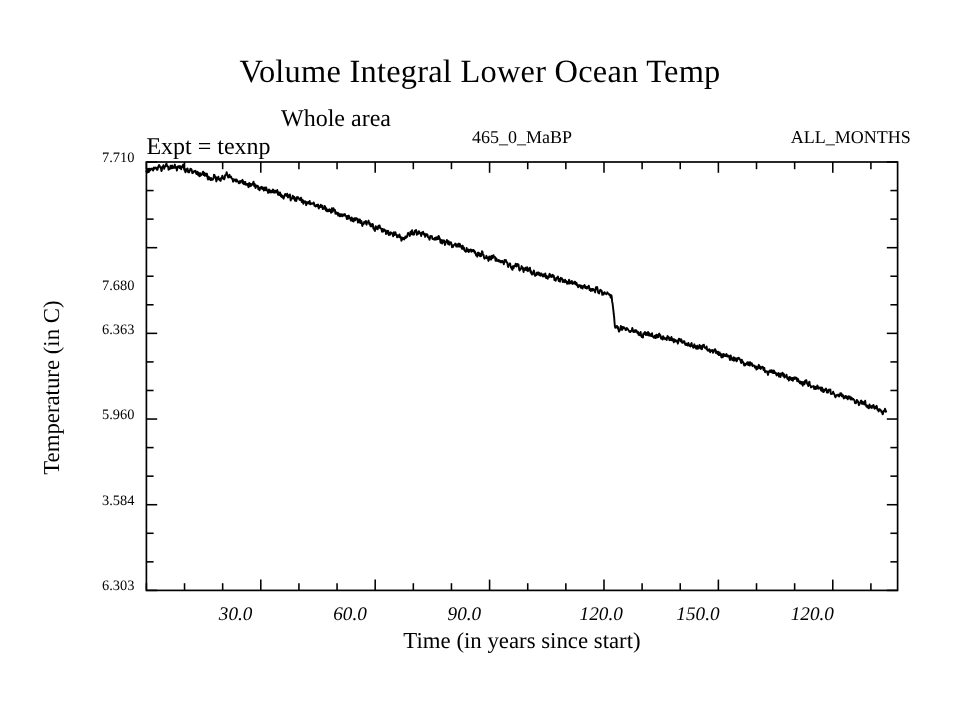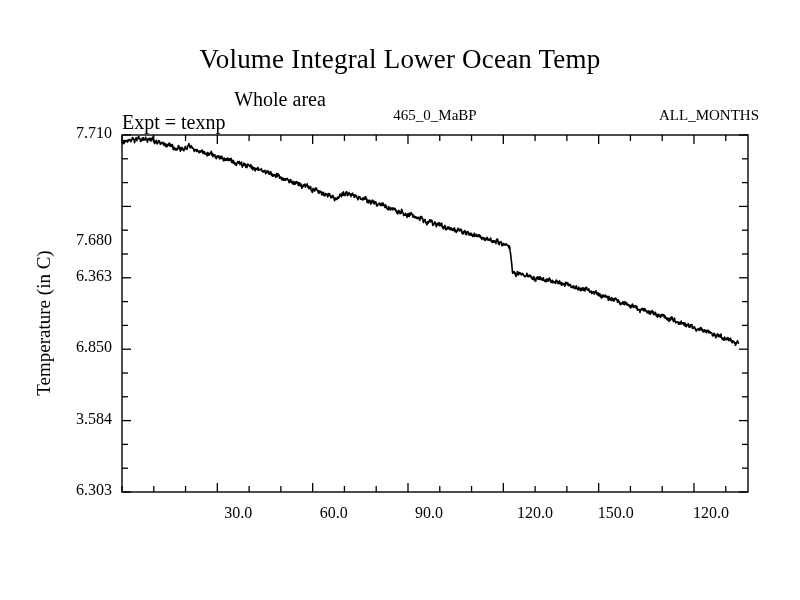--- a/index.html
+++ b/index.html
@@ -56,34 +56,35 @@
     text-align: center;
     font-size: 19px;
     transform: rotate(-90deg);
     transform-origin: center center;
   }
   .ytick-label {
     position: absolute;
     right: 0;
     width: 60px;
     text-align: right;
+    font-size: 12px;
+    white-space: pre;
+  }
+  #ytick-labels {
+    position: absolute;
+    left: 50px; top: 0; width: 62px; height: 600px;
+  }
+  .xtick-label {
+    position: absolute;
+    width: 70px;
+    margin-left: -35px;
+    text-align: left;
     font-size: 16px;
     white-space: pre;
-  }
-  #ytick-labels {
-    position: absolute;
-    left: 50px; top: 0; width: 62px; height: 600px;
-  }
-  .xtick-label {
-    position: absolute;
-    width: 70px;
-    margin-left: -35px;
-    text-align: right;
-    font-size: 16px;
-    white-space: pre;
+    font-style: italic;
   }
   #xtick-labels {
     position: absolute;
     left: 0; top: 0; width: 800px; height: 600px;
   }
   #plot-svg {
     position: absolute;
     left: 0; top: 0;
   }
 </style>
@@ -177,29 +178,30 @@
         <line x1="693.979695431472" y1="135" x2="693.979695431472" y2="144" stroke="#000" stroke-width="1.3"></line>
         <line x1="725.756345177665" y1="492" x2="725.756345177665" y2="486" stroke="#000" stroke-width="1.3"></line>
         <line x1="725.756345177665" y1="135" x2="725.756345177665" y2="141" stroke="#000" stroke-width="1.3"></line>
         <path d="M122.00 142.73 L122.33 141.97 L122.66 143.24 L122.99 143.76 L123.32 140.57 L123.65 141.64 L123.98 143.38 L124.31 142.83 L124.64 140.64 L124.97 141.82 L125.29 141.90 L125.62 141.22 L125.95 140.59 L126.28 140.53 L126.61 140.48 L126.94 141.21 L127.27 141.36 L127.60 142.09 L127.93 140.31 L128.26 139.52 L128.59 140.73 L128.92 140.75 L129.25 140.11 L129.58 139.95 L129.91 139.58 L130.24 140.17 L130.57 140.24 L130.90 141.58 L131.23 141.37 L131.55 140.28 L131.88 138.77 L132.21 138.45 L132.54 137.51 L132.87 138.00 L133.20 138.52 L133.53 139.49 L133.86 139.30 L134.19 140.60 L134.52 142.62 L134.85 141.87 L135.18 139.04 L135.51 139.54 L135.84 139.22 L136.17 137.60 L136.50 138.12 L136.83 140.73 L137.16 139.03 L137.49 138.87 L137.81 138.87 L138.14 138.50 L138.47 136.55 L138.80 136.45 L139.13 137.51 L139.46 138.45 L139.79 138.77 L140.12 138.77 L140.45 141.41 L140.78 140.31 L141.11 140.93 L141.44 139.97 L141.77 140.54 L142.10 138.03 L142.43 138.95 L142.76 140.29 L143.09 139.27 L143.42 137.90 L143.75 139.25 L144.07 140.04 L144.40 139.32 L144.73 139.71 L145.06 139.87 L145.39 137.93 L145.72 137.12 L146.05 139.80 L146.38 139.15 L146.71 139.22 L147.04 139.44 L147.37 142.17 L147.70 140.86 L148.03 138.71 L148.36 139.54 L148.69 139.39 L149.02 138.43 L149.35 138.33 L149.68 140.01 L150.01 139.03 L150.33 138.46 L150.66 139.10 L150.99 141.11 L151.32 138.92 L151.65 139.53 L151.98 139.09 L152.31 138.09 L152.64 137.07 L152.97 138.52 L153.30 140.30 L153.63 141.63 L153.96 140.67 L154.29 142.95 L154.62 143.61 L154.95 142.49 L155.28 141.03 L155.61 140.81 L155.94 142.02 L156.27 140.40 L156.59 142.89 L156.92 143.61 L157.25 142.17 L157.58 143.62 L157.91 142.62 L158.24 142.44 L158.57 140.70 L158.90 140.65 L159.23 141.36 L159.56 141.10 L159.89 142.25 L160.22 144.17 L160.55 144.30 L160.88 143.75 L161.21 143.39 L161.54 142.80 L161.87 143.07 L162.20 142.47 L162.53 142.50 L162.85 142.24 L163.18 143.52 L163.51 144.84 L163.84 145.09 L164.17 143.69 L164.50 143.12 L164.83 145.23 L165.16 145.88 L165.49 143.95 L165.82 144.87 L166.15 146.92 L166.48 145.28 L166.81 144.33 L167.14 146.44 L167.47 146.02 L167.80 145.32 L168.13 145.48 L168.46 145.03 L168.79 144.04 L169.11 143.08 L169.44 143.27 L169.77 145.89 L170.10 144.64 L170.43 144.07 L170.76 146.51 L171.09 145.89 L171.42 144.92 L171.75 145.10 L172.08 146.59 L172.41 144.65 L172.74 145.93 L173.07 148.89 L173.40 149.54 L173.73 148.12 L174.06 147.35 L174.39 149.46 L174.72 148.97 L175.05 148.43 L175.37 149.26 L175.70 150.01 L176.03 148.40 L176.36 149.81 L176.69 149.85 L177.02 149.88 L177.35 149.60 L177.68 148.84 L178.01 148.24 L178.34 145.60 L178.67 145.68 L179.00 146.83 L179.33 148.23 L179.66 147.14 L179.99 149.82 L180.32 151.18 L180.65 149.26 L180.98 148.03 L181.31 149.64 L181.63 148.51 L181.96 147.27 L182.29 148.80 L182.62 149.63 L182.95 149.86 L183.28 149.11 L183.61 150.63 L183.94 150.72 L184.27 148.32 L184.60 148.56 L184.93 147.57 L185.26 146.40 L185.59 147.05 L185.92 148.97 L186.25 148.61 L186.58 148.74 L186.91 149.45 L187.24 148.33 L187.57 146.08 L187.89 145.80 L188.22 145.53 L188.55 145.06 L188.88 143.59 L189.21 144.89 L189.54 146.29 L189.87 147.34 L190.20 147.91 L190.53 147.67 L190.86 147.30 L191.19 145.60 L191.52 147.07 L191.85 147.78 L192.18 147.60 L192.51 147.09 L192.84 148.04 L193.17 148.73 L193.50 149.07 L193.83 149.24 L194.15 151.41 L194.48 150.04 L194.81 149.42 L195.14 150.54 L195.47 150.12 L195.80 149.70 L196.13 149.58 L196.46 151.07 L196.79 151.38 L197.12 149.50 L197.45 150.20 L197.78 150.88 L198.11 151.11 L198.44 151.33 L198.77 152.13 L199.10 152.80 L199.43 151.09 L199.76 151.01 L200.09 152.29 L200.41 152.14 L200.74 150.73 L201.07 150.90 L201.40 151.25 L201.73 150.70 L202.06 149.88 L202.39 152.74 L202.72 151.56 L203.05 151.29 L203.38 153.54 L203.71 152.71 L204.04 152.70 L204.37 151.66 L204.70 153.94 L205.03 153.70 L205.36 153.38 L205.69 153.95 L206.02 154.22 L206.35 153.26 L206.67 154.34 L207.00 155.96 L207.33 154.85 L207.66 152.43 L207.99 153.16 L208.32 155.19 L208.65 153.80 L208.98 153.22 L209.31 154.88 L209.64 153.54 L209.97 153.62 L210.30 153.92 L210.63 153.57 L210.96 151.99 L211.29 151.40 L211.62 154.10 L211.95 155.28 L212.28 153.30 L212.61 154.63 L212.93 156.71 L213.26 156.04 L213.59 154.66 L213.92 154.60 L214.25 154.70 L214.58 155.01 L214.91 154.89 L215.24 157.57 L215.57 155.93 L215.90 156.50 L216.23 158.59 L216.56 157.93 L216.89 156.92 L217.22 156.14 L217.55 156.70 L217.88 156.30 L218.21 155.65 L218.54 157.51 L218.87 157.52 L219.19 157.73 L219.52 156.43 L219.85 158.87 L220.18 156.74 L220.51 156.36 L220.84 156.95 L221.17 158.47 L221.50 156.21 L221.83 156.25 L222.16 157.53 L222.49 158.84 L222.82 159.03 L223.15 159.31 L223.48 160.76 L223.81 158.68 L224.14 157.91 L224.47 159.75 L224.80 160.29 L225.13 159.58 L225.45 158.82 L225.78 160.37 L226.11 159.59 L226.44 158.91 L226.77 160.21 L227.10 159.76 L227.43 157.92 L227.76 158.72 L228.09 160.42 L228.42 158.76 L228.75 159.32 L229.08 160.56 L229.41 160.26 L229.74 158.88 L230.07 159.67 L230.40 160.22 L230.73 160.47 L231.06 158.39 L231.39 160.71 L231.71 162.38 L232.04 161.90 L232.37 160.27 L232.70 162.59 L233.03 162.45 L233.36 160.46 L233.69 161.85 L234.02 163.61 L234.35 162.10 L234.68 162.57 L235.01 164.35 L235.34 163.33 L235.67 163.92 L236.00 164.88 L236.33 165.54 L236.66 164.56 L236.99 163.01 L237.32 162.57 L237.65 161.61 L237.97 162.37 L238.30 162.42 L238.63 163.26 L238.96 162.11 L239.29 161.36 L239.62 163.19 L239.95 164.63 L240.28 164.13 L240.61 162.73 L240.94 163.77 L241.27 163.63 L241.60 162.11 L241.93 165.29 L242.26 167.10 L242.59 165.17 L242.92 165.70 L243.25 165.28 L243.58 165.05 L243.91 163.05 L244.23 164.75 L244.56 165.40 L244.89 163.96 L245.22 164.05 L245.55 166.01 L245.88 167.41 L246.21 165.20 L246.54 167.02 L246.87 167.48 L247.20 166.51 L247.53 164.15 L247.86 165.25 L248.19 164.93 L248.52 164.37 L248.85 165.26 L249.18 165.47 L249.51 166.27 L249.84 165.96 L250.17 166.70 L250.49 165.68 L250.82 164.68 L251.15 166.27 L251.48 168.36 L251.81 166.99 L252.14 166.46 L252.47 167.98 L252.80 169.87 L253.13 167.42 L253.46 168.59 L253.79 168.70 L254.12 168.82 L254.45 167.76 L254.78 168.28 L255.11 170.97 L255.44 169.72 L255.77 168.56 L256.10 169.57 L256.43 169.07 L256.75 168.38 L257.08 168.42 L257.41 169.62 L257.74 169.03 L258.07 167.43 L258.40 170.10 L258.73 170.27 L259.06 169.82 L259.39 169.35 L259.72 169.69 L260.05 169.89 L260.38 169.66 L260.71 169.37 L261.04 169.57 L261.37 168.67 L261.70 169.57 L262.03 171.45 L262.36 171.38 L262.69 171.76 L263.01 172.05 L263.34 171.91 L263.67 170.73 L264.00 171.33 L264.33 171.70 L264.66 170.72 L264.99 170.34 L265.32 172.73 L265.65 173.73 L265.98 172.34 L266.31 171.91 L266.64 172.69 L266.97 171.55 L267.30 170.64 L267.63 171.23 L267.96 172.50 L268.29 172.53 L268.62 171.44 L268.95 174.27 L269.27 173.12 L269.60 173.42 L269.93 173.00 L270.26 173.87 L270.59 171.61 L270.92 172.23 L271.25 173.73 L271.58 175.46 L271.91 173.60 L272.24 175.81 L272.57 176.17 L272.90 175.13 L273.23 174.78 L273.56 175.53 L273.89 176.01 L274.22 174.66 L274.55 174.47 L274.88 175.78 L275.21 174.92 L275.53 175.31 L275.86 177.37 L276.19 176.24 L276.52 173.45 L276.85 174.67 L277.18 176.54 L277.51 174.72 L277.84 173.50 L278.17 174.47 L278.50 175.53 L278.83 174.76 L279.16 175.04 L279.49 178.08 L279.82 177.74 L280.15 177.16 L280.48 176.99 L280.81 178.33 L281.14 178.09 L281.47 177.24 L281.79 179.66 L282.12 178.80 L282.45 178.10 L282.78 179.62 L283.11 180.15 L283.44 178.72 L283.77 178.46 L284.10 180.23 L284.43 179.31 L284.76 178.50 L285.09 179.76 L285.42 180.22 L285.75 179.31 L286.08 178.71 L286.41 179.08 L286.74 179.68 L287.07 178.96 L287.40 178.35 L287.73 179.73 L288.05 179.80 L288.38 179.94 L288.71 181.10 L289.04 182.58 L289.37 180.04 L289.70 180.69 L290.03 182.34 L290.36 180.44 L290.69 179.65 L291.02 180.89 L291.35 181.31 L291.68 182.09 L292.01 182.22 L292.34 183.74 L292.67 182.91 L293.00 181.30 L293.33 182.80 L293.66 184.16 L293.99 182.34 L294.31 183.28 L294.64 184.54 L294.97 183.43 L295.30 181.75 L295.63 182.62 L295.96 183.61 L296.29 182.10 L296.62 181.62 L296.95 182.84 L297.28 182.06 L297.61 182.24 L297.94 182.75 L298.27 185.53 L298.60 183.68 L298.93 182.83 L299.26 184.29 L299.59 185.44 L299.92 182.98 L300.25 183.93 L300.57 185.90 L300.90 185.52 L301.23 184.22 L301.56 186.23 L301.89 188.30 L302.22 186.74 L302.55 187.06 L302.88 186.09 L303.21 186.45 L303.54 184.85 L303.87 185.42 L304.20 185.52 L304.53 184.82 L304.86 184.10 L305.19 186.82 L305.52 187.23 L305.85 185.37 L306.18 185.57 L306.51 185.36 L306.83 184.88 L307.16 183.81 L307.49 185.53 L307.82 186.96 L308.15 185.68 L308.48 187.47 L308.81 188.61 L309.14 187.02 L309.47 186.95 L309.80 188.55 L310.13 188.18 L310.46 186.61 L310.79 187.05 L311.12 190.35 L311.45 190.79 L311.78 190.26 L312.11 192.03 L312.44 192.49 L312.77 189.80 L313.09 188.43 L313.42 190.40 L313.75 189.66 L314.08 189.41 L314.41 191.01 L314.74 191.05 L315.07 189.49 L315.40 188.13 L315.73 188.50 L316.06 189.50 L316.39 187.95 L316.72 189.98 L317.05 189.97 L317.38 190.22 L317.71 190.79 L318.04 191.70 L318.37 193.11 L318.70 190.73 L319.03 191.76 L319.35 193.01 L319.68 191.42 L320.01 190.98 L320.34 192.25 L320.67 191.92 L321.00 192.07 L321.33 191.86 L321.66 195.03 L321.99 193.91 L322.32 192.62 L322.65 194.46 L322.98 194.05 L323.31 192.25 L323.64 192.79 L323.97 195.80 L324.30 194.31 L324.63 194.21 L324.96 195.62 L325.29 195.33 L325.61 193.62 L325.94 194.43 L326.27 193.99 L326.60 194.35 L326.93 194.34 L327.26 195.46 L327.59 196.92 L327.92 194.52 L328.25 193.47 L328.58 194.58 L328.91 195.83 L329.24 194.26 L329.57 193.64 L329.90 195.11 L330.23 195.41 L330.56 195.76 L330.89 197.80 L331.22 197.42 L331.55 196.18 L331.87 197.14 L332.20 197.37 L332.53 197.43 L332.86 195.30 L333.19 197.76 L333.52 196.75 L333.85 197.50 L334.18 198.60 L334.51 200.74 L334.84 199.13 L335.17 198.10 L335.50 198.01 L335.83 199.31 L336.16 198.27 L336.49 198.44 L336.82 199.50 L337.15 198.26 L337.48 198.15 L337.81 197.08 L338.13 198.40 L338.46 197.69 L338.79 197.12 L339.12 197.53 L339.45 196.36 L339.78 194.72 L340.11 194.06 L340.44 195.11 L340.77 194.61 L341.10 195.51 L341.43 196.77 L341.76 195.18 L342.09 193.08 L342.42 193.44 L342.75 195.16 L343.08 192.99 L343.41 191.86 L343.74 194.60 L344.07 195.48 L344.39 194.09 L344.72 194.62 L345.05 195.54 L345.38 193.61 L345.71 192.33 L346.04 192.35 L346.37 193.17 L346.70 191.67 L347.03 192.82 L347.36 195.64 L347.69 194.74 L348.02 194.05 L348.35 194.93 L348.68 194.69 L349.01 192.58 L349.34 192.96 L349.67 194.37 L350.00 193.96 L350.33 194.66 L350.65 195.05 L350.98 196.68 L351.31 194.90 L351.64 193.78 L351.97 194.34 L352.30 193.81 L352.63 193.19 L352.96 195.30 L353.29 195.37 L353.62 195.82 L353.95 194.79 L354.28 197.43 L354.61 195.89 L354.94 196.26 L355.27 195.10 L355.60 195.32 L355.93 196.19 L356.26 195.46 L356.59 197.68 L356.91 197.80 L357.24 198.04 L357.57 198.34 L357.90 199.83 L358.23 198.73 L358.56 196.62 L358.89 196.93 L359.22 196.76 L359.55 196.93 L359.88 196.71 L360.21 198.83 L360.54 199.01 L360.87 199.25 L361.20 199.38 L361.53 199.54 L361.86 198.99 L362.19 198.33 L362.52 199.83 L362.85 199.37 L363.17 197.99 L363.50 198.78 L363.83 199.57 L364.16 197.62 L364.49 197.96 L364.82 199.25 L365.15 198.31 L365.48 196.64 L365.81 196.98 L366.14 199.01 L366.47 198.53 L366.80 200.13 L367.13 202.36 L367.46 202.40 L367.79 200.02 L368.12 200.38 L368.45 202.88 L368.78 202.28 L369.11 200.22 L369.43 200.80 L369.76 201.43 L370.09 200.39 L370.42 201.61 L370.75 204.16 L371.08 203.65 L371.41 201.34 L371.74 201.26 L372.07 201.72 L372.40 200.01 L372.73 200.67 L373.06 202.23 L373.39 203.28 L373.72 201.06 L374.05 201.33 L374.38 203.95 L374.71 202.92 L375.04 202.65 L375.37 202.69 L375.69 201.83 L376.02 202.56 L376.35 204.11 L376.68 206.01 L377.01 204.41 L377.34 204.67 L377.67 205.67 L378.00 204.36 L378.33 204.26 L378.66 203.98 L378.99 203.97 L379.32 202.99 L379.65 203.13 L379.98 204.66 L380.31 205.51 L380.64 203.96 L380.97 204.32 L381.30 205.43 L381.63 203.86 L381.95 203.06 L382.28 204.97 L382.61 205.52 L382.94 203.13 L383.27 203.31 L383.60 204.53 L383.93 205.12 L384.26 205.91 L384.59 206.16 L384.92 207.39 L385.25 204.69 L385.58 204.77 L385.91 207.40 L386.24 206.24 L386.57 206.22 L386.90 208.53 L387.23 208.76 L387.56 209.26 L387.89 209.40 L388.21 209.87 L388.54 208.60 L388.87 206.68 L389.20 208.54 L389.53 209.12 L389.86 208.21 L390.19 207.88 L390.52 210.07 L390.85 209.67 L391.18 208.26 L391.51 208.70 L391.84 208.30 L392.17 207.82 L392.50 207.95 L392.83 209.85 L393.16 209.15 L393.49 208.64 L393.82 208.38 L394.15 209.27 L394.47 208.33 L394.80 209.00 L395.13 208.68 L395.46 210.66 L395.79 209.74 L396.12 210.49 L396.45 211.67 L396.78 212.83 L397.11 212.66 L397.44 212.89 L397.77 213.92 L398.10 210.88 L398.43 210.38 L398.76 211.22 L399.09 212.53 L399.42 210.92 L399.75 211.86 L400.08 213.66 L400.41 213.25 L400.73 211.53 L401.06 213.26 L401.39 211.90 L401.72 209.35 L402.05 209.88 L402.38 211.44 L402.71 212.34 L403.04 212.59 L403.37 214.70 L403.70 215.55 L404.03 214.89 L404.36 215.16 L404.69 214.82 L405.02 214.61 L405.35 213.19 L405.68 215.21 L406.01 214.31 L406.34 214.79 L406.67 215.36 L406.99 217.44 L407.32 215.14 L407.65 213.81 L407.98 216.21 L408.31 216.12 L408.64 213.65 L408.97 214.55 L409.30 216.38 L409.63 214.79 L409.96 213.13 L410.29 214.72 L410.62 215.03 L410.95 213.87 L411.28 212.65 L411.61 213.94 L411.94 214.05 L412.27 214.06 L412.60 214.40 L412.93 217.26 L413.25 216.98 L413.58 215.27 L413.91 215.99 L414.24 217.44 L414.57 217.01 L414.90 217.23 L415.23 217.73 L415.56 216.67 L415.89 216.93 L416.22 218.05 L416.55 218.14 L416.88 217.68 L417.21 217.40 L417.54 218.68 L417.87 218.27 L418.20 218.07 L418.53 217.34 L418.86 218.49 L419.19 218.04 L419.51 218.94 L419.84 220.26 L420.17 218.70 L420.50 216.57 L420.83 217.45 L421.16 218.05 L421.49 216.59 L421.82 217.57 L422.15 218.06 L422.48 218.81 L422.81 218.84 L423.14 221.27 L423.47 222.47 L423.80 220.98 L424.13 220.45 L424.46 220.65 L424.79 219.56 L425.12 219.62 L425.45 221.58 L425.77 222.69 L426.10 223.24 L426.43 222.74 L426.76 224.56 L427.09 224.82 L427.42 221.75 L427.75 222.26 L428.08 223.30 L428.41 221.47 L428.74 221.32 L429.07 221.66 L429.40 221.12 L429.73 219.76 L430.06 220.07 L430.39 222.18 L430.72 221.44 L431.05 220.02 L431.38 220.73 L431.71 221.35 L432.03 220.44 L432.36 222.45 L432.69 224.91 L433.02 225.51 L433.35 224.02 L433.68 224.78 L434.01 223.72 L434.34 223.40 L434.67 221.73 L435.00 222.51 L435.33 223.86 L435.66 223.00 L435.99 225.18 L436.32 226.75 L436.65 224.71 L436.98 223.74 L437.31 224.79 L437.64 224.43 L437.97 223.11 L438.29 223.69 L438.62 225.21 L438.95 224.73 L439.28 222.68 L439.61 225.59 L439.94 225.95 L440.27 223.91 L440.60 225.37 L440.93 224.74 L441.26 223.88 L441.59 223.03 L441.92 225.12 L442.25 227.39 L442.58 226.06 L442.91 226.57 L443.24 228.86 L443.57 228.00 L443.90 227.46 L444.23 228.04 L444.55 227.21 L444.88 225.39 L445.21 226.63 L445.54 229.20 L445.87 229.84 L446.20 229.64 L446.53 228.85 L446.86 229.16 L447.19 227.42 L447.52 227.14 L447.85 227.67 L448.18 228.70 L448.51 227.01 L448.84 227.22 L449.17 228.81 L449.50 229.35 L449.83 227.60 L450.16 228.94 L450.49 229.76 L450.81 228.15 L451.14 227.89 L451.47 229.35 L451.80 229.54 L452.13 229.06 L452.46 230.46 L452.79 230.34 L453.12 228.60 L453.45 228.78 L453.78 230.35 L454.11 230.26 L454.44 227.89 L454.77 230.31 L455.10 231.79 L455.43 229.90 L455.76 230.14 L456.09 231.14 L456.42 232.36 L456.75 231.16 L457.07 230.40 L457.40 231.14 L457.73 228.78 L458.06 228.21 L458.39 228.94 L458.72 230.28 L459.05 229.49 L459.38 230.88 L459.71 230.77 L460.04 229.59 L460.37 229.07 L460.70 229.45 L461.03 230.68 L461.36 229.53 L461.69 230.66 L462.02 233.37 L462.35 233.40 L462.68 233.50 L463.01 234.00 L463.33 233.15 L463.66 231.44 L463.99 232.08 L464.32 231.87 L464.65 231.20 L464.98 230.50 L465.31 233.14 L465.64 234.22 L465.97 232.82 L466.30 232.43 L466.63 234.77 L466.96 232.70 L467.29 231.51 L467.62 232.42 L467.95 232.51 L468.28 231.95 L468.61 232.76 L468.94 235.00 L469.27 234.80 L469.59 233.46 L469.92 233.99 L470.25 235.17 L470.58 234.41 L470.91 233.09 L471.24 234.95 L471.57 235.12 L471.90 234.21 L472.23 235.12 L472.56 236.45 L472.89 235.10 L473.22 234.80 L473.55 236.31 L473.88 235.42 L474.21 233.18 L474.54 233.60 L474.87 236.37 L475.20 235.75 L475.53 235.46 L475.85 235.61 L476.18 236.05 L476.51 234.21 L476.84 235.54 L477.17 236.62 L477.50 236.27 L477.83 235.32 L478.16 235.68 L478.49 236.03 L478.82 234.74 L479.15 234.69 L479.48 236.97 L479.81 236.74 L480.14 235.59 L480.47 235.85 L480.80 237.86 L481.13 237.23 L481.46 237.71 L481.79 239.40 L482.11 238.35 L482.44 237.65 L482.77 237.61 L483.10 238.46 L483.43 237.78 L483.76 237.88 L484.09 239.84 L484.42 238.60 L484.75 238.14 L485.08 238.83 L485.41 240.53 L485.74 239.41 L486.07 238.59 L486.40 238.63 L486.73 238.94 L487.06 237.38 L487.39 238.19 L487.72 239.98 L488.05 238.97 L488.37 238.95 L488.70 239.73 L489.03 240.43 L489.36 239.71 L489.69 238.99 L490.02 239.89 L490.35 239.92 L490.68 238.11 L491.01 239.53 L491.34 241.73 L491.67 240.59 L492.00 241.46 L492.33 242.52 L492.66 241.42 L492.99 240.74 L493.32 241.82 L493.65 242.12 L493.98 240.85 L494.31 240.74 L494.63 241.97 L494.96 241.97 L495.29 242.13 L495.62 241.38 L495.95 243.70 L496.28 241.11 L496.61 239.38 L496.94 240.90 L497.27 240.72 L497.60 239.12 L497.93 240.63 L498.26 242.94 L498.59 244.08 L498.92 244.08 L499.25 244.58 L499.58 243.67 L499.91 242.27 L500.24 241.48 L500.57 242.25 L500.89 241.81 L501.22 242.04 L501.55 242.91 L501.88 245.69 L502.21 243.85 L502.54 245.42 L502.87 245.53 L503.20 244.60 L503.53 243.60 L503.86 243.48 L504.19 244.23 L504.52 244.68 L504.85 244.77 L505.18 245.16 L505.51 245.14 L505.84 244.53 L506.17 243.63 L506.50 244.37 L506.83 244.71 L507.15 244.72 L507.48 245.14 L507.81 245.82 L508.14 245.98 L508.47 245.72 L508.80 247.89 L509.13 248.14 L509.46 246.02 L509.79 247.42 L510.12 251.39 L510.45 252.70 L510.78 255.63 L511.11 258.24 L511.44 261.65 L511.77 264.08 L512.10 268.54 L512.43 271.96 L512.76 273.21 L513.09 272.37 L513.41 272.61 L513.74 272.70 L514.07 271.55 L514.40 271.99 L514.73 273.79 L515.06 272.70 L515.39 274.17 L515.72 276.31 L516.05 276.35 L516.38 274.29 L516.71 274.96 L517.04 273.53 L517.37 271.66 L517.70 272.74 L518.03 274.67 L518.36 274.92 L518.69 272.73 L519.02 272.28 L519.35 273.33 L519.67 273.81 L520.00 272.87 L520.33 273.05 L520.66 273.66 L520.99 273.84 L521.32 275.05 L521.65 275.03 L521.98 274.30 L522.31 273.31 L522.64 274.08 L522.97 274.07 L523.30 274.50 L523.63 275.00 L523.96 275.45 L524.29 275.91 L524.62 276.56 L524.95 276.39 L525.28 276.74 L525.61 275.86 L525.93 275.64 L526.26 275.86 L526.59 275.06 L526.92 273.38 L527.25 274.24 L527.58 276.41 L527.91 276.63 L528.24 276.68 L528.57 276.66 L528.90 275.47 L529.23 275.11 L529.56 276.50 L529.89 275.83 L530.22 275.29 L530.55 275.95 L530.88 276.92 L531.21 277.55 L531.54 276.44 L531.87 277.94 L532.19 279.07 L532.52 278.13 L532.85 277.77 L533.18 279.39 L533.51 278.10 L533.84 276.63 L534.17 278.54 L534.50 280.21 L534.83 280.83 L535.16 279.65 L535.49 280.68 L535.82 281.21 L536.15 277.91 L536.48 278.08 L536.81 277.51 L537.14 278.33 L537.47 276.70 L537.80 278.33 L538.13 279.14 L538.45 277.39 L538.78 277.42 L539.11 279.23 L539.44 279.00 L539.77 276.79 L540.10 276.73 L540.43 279.51 L540.76 277.54 L541.09 279.10 L541.42 279.28 L541.75 279.83 L542.08 278.57 L542.41 278.75 L542.74 280.10 L543.07 278.94 L543.40 277.72 L543.73 280.39 L544.06 280.58 L544.39 280.81 L544.71 280.55 L545.04 281.56 L545.37 280.31 L545.70 279.73 L546.03 280.91 L546.36 281.68 L546.69 279.69 L547.02 278.87 L547.35 280.55 L547.68 281.15 L548.01 279.27 L548.34 279.96 L548.67 280.90 L549.00 278.62 L549.33 277.99 L549.66 279.09 L549.99 279.69 L550.32 279.37 L550.65 281.37 L550.97 282.30 L551.30 281.98 L551.63 281.00 L551.96 282.30 L552.29 282.88 L552.62 280.20 L552.95 280.95 L553.28 282.04 L553.61 281.73 L553.94 281.69 L554.27 282.65 L554.60 282.00 L554.93 282.20 L555.26 281.69 L555.59 283.36 L555.92 281.59 L556.25 280.07 L556.58 280.37 L556.91 281.48 L557.23 280.96 L557.56 282.27 L557.89 283.46 L558.22 281.77 L558.55 282.14 L558.88 283.39 L559.21 282.40 L559.54 280.81 L559.87 282.08 L560.20 283.78 L560.53 283.57 L560.86 282.57 L561.19 282.63 L561.52 285.33 L561.85 282.84 L562.18 283.05 L562.51 284.43 L562.84 284.21 L563.17 283.51 L563.49 284.62 L563.82 284.48 L564.15 284.26 L564.48 283.87 L564.81 286.31 L565.14 285.50 L565.47 282.95 L565.80 282.21 L566.13 282.94 L566.46 282.59 L566.79 283.09 L567.12 284.33 L567.45 284.17 L567.78 282.78 L568.11 285.00 L568.44 285.50 L568.77 285.68 L569.10 284.49 L569.43 285.47 L569.75 284.64 L570.08 284.28 L570.41 284.73 L570.74 286.03 L571.07 287.26 L571.40 287.30 L571.73 287.48 L572.06 286.53 L572.39 286.28 L572.72 286.52 L573.05 287.89 L573.38 286.90 L573.71 285.86 L574.04 286.66 L574.37 288.11 L574.70 288.07 L575.03 287.93 L575.36 288.76 L575.69 288.24 L576.01 286.26 L576.34 285.90 L576.67 288.03 L577.00 288.21 L577.33 288.37 L577.66 289.82 L577.99 288.28 L578.32 288.01 L578.65 286.95 L578.98 289.34 L579.31 288.32 L579.64 288.46 L579.97 289.99 L580.30 290.61 L580.63 288.66 L580.96 288.05 L581.29 289.90 L581.62 290.60 L581.95 288.85 L582.27 289.65 L582.60 289.48 L582.93 287.49 L583.26 288.79 L583.59 290.43 L583.92 289.80 L584.25 288.40 L584.58 289.05 L584.91 291.02 L585.24 288.96 L585.57 287.70 L585.90 288.15 L586.23 287.97 L586.56 287.20 L586.89 289.34 L587.22 289.85 L587.55 289.60 L587.88 289.57 L588.21 290.10 L588.53 290.62 L588.86 288.79 L589.19 290.85 L589.52 291.88 L589.85 292.23 L590.18 291.42 L590.51 291.68 L590.84 292.35 L591.17 290.98 L591.50 291.58 L591.83 293.57 L592.16 292.63 L592.49 292.04 L592.82 291.99 L593.15 292.58 L593.48 291.68 L593.81 291.86 L594.14 294.07 L594.47 292.52 L594.79 291.94 L595.12 291.95 L595.45 292.38 L595.78 290.93 L596.11 291.08 L596.44 293.98 L596.77 292.49 L597.10 293.13 L597.43 293.02 L597.76 294.74 L598.09 295.08 L598.42 293.09 L598.75 295.13 L599.08 295.90 L599.41 294.42 L599.74 293.73 L600.07 295.89 L600.40 294.84 L600.73 295.19 L601.05 297.47 L601.38 297.98 L601.71 295.22 L602.04 296.19 L602.37 297.52 L602.70 297.21 L603.03 295.05 L603.36 295.22 L603.69 296.29 L604.02 296.58 L604.35 296.25 L604.68 296.75 L605.01 296.33 L605.34 294.97 L605.67 295.57 L606.00 297.17 L606.33 297.00 L606.66 296.37 L606.99 296.97 L607.31 296.42 L607.64 297.56 L607.97 298.62 L608.30 300.11 L608.63 298.09 L608.96 296.27 L609.29 297.97 L609.62 298.85 L609.95 299.33 L610.28 300.11 L610.61 299.73 L610.94 298.33 L611.27 297.70 L611.60 300.57 L611.93 299.56 L612.26 298.07 L612.59 299.24 L612.92 300.32 L613.25 300.19 L613.57 298.73 L613.90 301.08 L614.23 300.41 L614.56 298.52 L614.89 298.91 L615.22 299.05 L615.55 298.08 L615.88 298.33 L616.21 298.80 L616.54 299.78 L616.87 299.77 L617.20 300.84 L617.53 302.23 L617.86 302.49 L618.19 299.73 L618.52 301.56 L618.85 301.03 L619.18 301.58 L619.51 302.20 L619.83 303.58 L620.16 304.60 L620.49 303.17 L620.82 303.18 L621.15 304.38 L621.48 303.78 L621.81 303.05 L622.14 303.31 L622.47 302.41 L622.80 301.92 L623.13 302.66 L623.46 304.25 L623.79 302.07 L624.12 301.94 L624.45 303.85 L624.78 304.64 L625.11 301.81 L625.44 302.70 L625.77 303.73 L626.09 303.86 L626.42 302.64 L626.75 303.34 L627.08 305.13 L627.41 304.76 L627.74 304.33 L628.07 304.68 L628.40 304.51 L628.73 304.76 L629.06 306.20 L629.39 306.50 L629.72 305.44 L630.05 305.37 L630.38 308.02 L630.71 306.52 L631.04 305.95 L631.37 307.32 L631.70 306.40 L632.03 304.82 L632.35 304.03 L632.68 306.05 L633.01 306.81 L633.34 305.33 L633.67 306.55 L634.00 307.47 L634.33 306.62 L634.66 306.20 L634.99 305.73 L635.32 306.21 L635.65 305.61 L635.98 306.64 L636.31 308.38 L636.64 307.47 L636.97 306.58 L637.30 309.23 L637.63 310.23 L637.96 309.37 L638.29 309.65 L638.61 309.73 L638.94 309.41 L639.27 309.50 L639.60 310.82 L639.93 312.44 L640.26 311.28 L640.59 309.61 L640.92 309.78 L641.25 309.68 L641.58 308.82 L641.91 309.99 L642.24 309.66 L642.57 308.42 L642.90 308.49 L643.23 310.12 L643.56 310.61 L643.89 308.87 L644.22 309.58 L644.55 310.87 L644.87 308.65 L645.20 309.35 L645.53 310.87 L645.86 310.55 L646.19 310.45 L646.52 310.98 L646.85 312.00 L647.18 312.89 L647.51 311.23 L647.84 311.42 L648.17 312.36 L648.50 311.48 L648.83 310.91 L649.16 313.84 L649.49 312.22 L649.82 311.60 L650.15 312.65 L650.48 314.18 L650.81 311.22 L651.13 311.59 L651.46 312.38 L651.79 312.40 L652.12 310.58 L652.45 311.03 L652.78 313.49 L653.11 311.88 L653.44 311.79 L653.77 314.69 L654.10 314.33 L654.43 313.99 L654.76 313.80 L655.09 313.68 L655.42 312.28 L655.75 313.83 L656.08 315.51 L656.41 315.85 L656.74 315.07 L657.07 314.56 L657.39 317.13 L657.72 315.53 L658.05 314.15 L658.38 314.46 L658.71 316.12 L659.04 314.79 L659.37 316.08 L659.70 316.73 L660.03 316.55 L660.36 315.03 L660.69 317.32 L661.02 316.11 L661.35 315.63 L661.68 314.51 L662.01 315.27 L662.34 315.79 L662.67 314.43 L663.00 315.23 L663.33 315.57 L663.65 314.80 L663.98 314.99 L664.31 317.68 L664.64 317.64 L664.97 315.80 L665.30 316.66 L665.63 318.17 L665.96 318.32 L666.29 317.92 L666.62 319.36 L666.95 319.00 L667.28 317.98 L667.61 319.90 L667.94 319.51 L668.27 318.24 L668.60 319.06 L668.93 321.39 L669.26 320.11 L669.59 318.40 L669.91 319.60 L670.24 320.30 L670.57 319.74 L670.90 317.33 L671.23 317.40 L671.56 318.65 L671.89 316.74 L672.22 317.92 L672.55 319.66 L672.88 320.17 L673.21 320.29 L673.54 321.68 L673.87 320.30 L674.20 318.40 L674.53 318.08 L674.86 320.64 L675.19 321.18 L675.52 321.91 L675.85 322.83 L676.17 322.34 L676.50 322.12 L676.83 322.23 L677.16 322.15 L677.49 321.78 L677.82 321.73 L678.15 322.78 L678.48 324.10 L678.81 322.18 L679.14 322.22 L679.47 323.81 L679.80 324.19 L680.13 323.28 L680.46 322.27 L680.79 323.86 L681.12 321.15 L681.45 321.98 L681.78 323.22 L682.11 323.88 L682.43 322.84 L682.76 323.32 L683.09 323.59 L683.42 322.84 L683.75 323.14 L684.08 325.18 L684.41 325.56 L684.74 322.92 L685.07 323.09 L685.40 325.05 L685.73 326.40 L686.06 324.53 L686.39 326.68 L686.72 326.09 L687.05 324.71 L687.38 324.64 L687.71 324.94 L688.04 324.81 L688.37 323.82 L688.69 324.98 L689.02 327.20 L689.35 326.55 L689.68 325.42 L690.01 327.19 L690.34 326.46 L690.67 324.73 L691.00 324.87 L691.33 324.73 L691.66 324.71 L691.99 324.65 L692.32 327.98 L692.65 328.42 L692.98 328.17 L693.31 328.01 L693.64 328.10 L693.97 327.70 L694.30 326.48 L694.63 327.58 L694.95 327.74 L695.28 328.63 L695.61 329.52 L695.94 330.55 L696.27 331.09 L696.60 330.11 L696.93 329.57 L697.26 329.18 L697.59 329.30 L697.92 329.32 L698.25 329.81 L698.58 328.84 L698.91 329.16 L699.24 330.40 L699.57 329.67 L699.90 329.66 L700.23 327.65 L700.56 327.92 L700.89 328.05 L701.21 327.91 L701.54 330.13 L701.87 330.38 L702.20 329.39 L702.53 329.38 L702.86 330.86 L703.19 332.02 L703.52 331.82 L703.85 330.39 L704.18 330.94 L704.51 330.15 L704.84 329.92 L705.17 331.74 L705.50 331.66 L705.83 330.61 L706.16 332.14 L706.49 332.80 L706.82 331.50 L707.15 330.29 L707.47 330.87 L707.80 331.45 L708.13 330.36 L708.46 331.95 L708.79 332.71 L709.12 332.96 L709.45 331.23 L709.78 332.18 L710.11 332.78 L710.44 332.10 L710.77 333.03 L711.10 332.58 L711.43 332.99 L711.76 333.15 L712.09 333.67 L712.42 335.82 L712.75 335.83 L713.08 336.04 L713.41 335.70 L713.73 335.24 L714.06 333.24 L714.39 333.66 L714.72 334.72 L715.05 334.41 L715.38 335.56 L715.71 337.65 L716.04 337.22 L716.37 336.66 L716.70 335.65 L717.03 335.48 L717.36 334.01 L717.69 333.80 L718.02 334.82 L718.35 336.61 L718.68 334.83 L719.01 335.14 L719.34 336.44 L719.67 335.40 L719.99 335.10 L720.32 337.11 L720.65 335.89 L720.98 333.96 L721.31 336.38 L721.64 337.58 L721.97 338.81 L722.30 337.93 L722.63 337.97 L722.96 339.63 L723.29 338.46 L723.62 339.10 L723.95 340.19 L724.28 338.33 L724.61 337.03 L724.94 339.52 L725.27 339.49 L725.60 339.48 L725.93 338.55 L726.25 339.73 L726.58 339.94 L726.91 338.19 L727.24 338.00 L727.57 338.86 L727.90 337.49 L728.23 339.01 L728.56 340.20 L728.89 340.58 L729.22 338.88 L729.55 339.66 L729.88 340.02 L730.21 339.40 L730.54 338.17 L730.87 339.77 L731.20 341.54 L731.53 341.35 L731.86 341.85 L732.19 342.85 L732.51 340.93 L732.84 341.42 L733.17 340.97 L733.50 341.94 L733.83 341.62 L734.16 342.06 L734.49 343.23 L734.82 343.11 L735.15 343.87 L735.48 345.27 L735.81 344.87 L736.14 342.47 L736.47 342.98 L736.80 342.03 L737.13 342.47 L737.46 340.67 L737.79 341.29 L738.12 343.17 L738.45 342.77 L738.77 NaN L739.10 NaN L739.43 NaN L739.76 NaN L740.09 NaN L740.42 NaN L740.75 NaN L741.08 NaN L741.41 NaN L741.74 NaN L742.07 NaN L742.40 NaN L742.73 NaN L743.06 NaN L743.39 NaN L743.72 NaN L744.05 NaN L744.38 NaN L744.71 NaN L745.03 NaN L745.36 NaN L745.69 NaN L746.02 NaN L746.35 NaN L746.68 NaN L747.01 NaN L747.34 NaN L747.67 NaN L748.00 NaN " fill="none" stroke="#000000" stroke-width="1.6" stroke-linejoin="round" stroke-linecap="round"></path>
       </g>
   </svg>
 
   <div id="ytick-labels">
       <div class="ytick-label" style="top: 481px;">6.303</div>
       <div class="ytick-label" style="top: 409.6px;">3.584</div>
-      <div class="ytick-label" style="top: 338.2px;">6.850</div>
+      <div class="ytick-label" style="top: 338.2px;">5.960</div>
       <div class="ytick-label" style="top: 266.8px;">6.363</div>
       <div class="ytick-label" style="top: 195.4px; margin-top: 36px;">7.680</div>
       <div class="ytick-label" style="top: 124px;">7.710</div>
     </div>
   <div id="xtick-labels">
       <div class="xtick-label" style="left: 217.33px; top: 504px;">30.0</div>
       <div class="xtick-label" style="left: 312.66px; top: 504px;">60.0</div>
       <div class="xtick-label" style="left: 407.99px; top: 504px;">90.0</div>
       <div class="xtick-label" style="left: 518px; top: 504px;">120.0</div>
       <div class="xtick-label" style="left: 598.65px; top: 504px;">150.0</div>
       <div class="xtick-label" style="left: 693.98px; top: 504px;">120.0</div>
     </div>
 
+  <div class="txt" id="xaxis-title">Time (in years since start)</div>
   <div class="txt" id="yaxis-title">Temperature (in C)</div>
 
 </div>
 
 </body></html>

